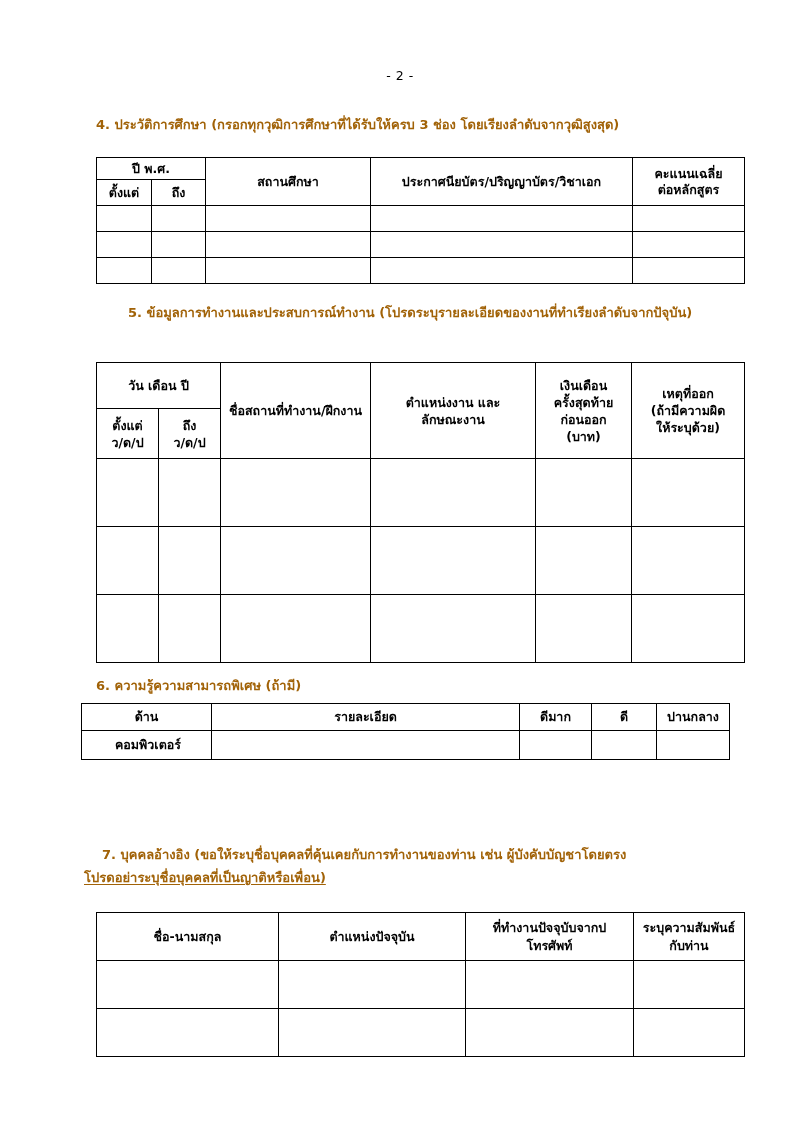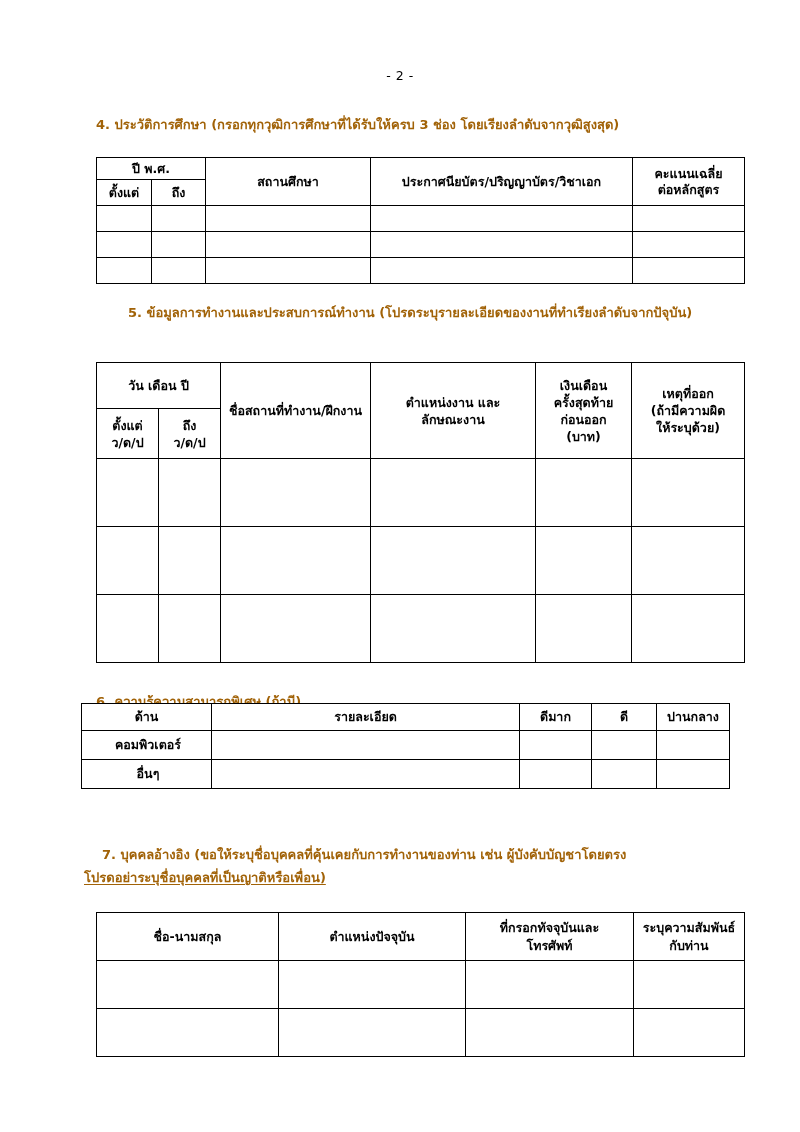--- a/index.html
+++ b/index.html
@@ -251,21 +251,21 @@
         <td class="blank"></td>
         <td class="blank"></td>
         <td class="blank"></td>
         <td class="blank"></td>
         <td class="blank"></td>
         <td class="blank"></td>
       </tr>
     </tbody>
   </table>
 
-  <div class="section-heading" style="left:96px; top:692px;">6. ความรู้ความสามารถพิเศษ (ถ้ามี)</div>
+  <div class="section-heading" style="left:96px; top:676px;">6. ความรู้ความสามารถพิเศษ (ถ้ามี)</div>
 
   <table class="form-table" id="table-skills">
     <colgroup>
       <col style="width:130px">
       <col style="width:308px">
       <col style="width:72px">
       <col style="width:65px">
       <col style="width:73px">
     </colgroup>
     <thead>
@@ -280,48 +280,39 @@
     <tbody>
       <tr class="body-row">
         <td class="left-label">
           <span class="cell-pad">คอมพิวเตอร์</span>
         </td>
         <td class="blank"></td>
         <td class="blank"></td>
         <td class="blank"></td>
         <td class="blank"></td>
       </tr>
-      <tr class="body-row">
-        <td class="left-label">
-          <span class="cell-pad">อื่นๆ</span>
-        </td>
-        <td class="blank"></td>
-        <td class="blank"></td>
-        <td class="blank"></td>
-        <td class="blank"></td>
-      </tr>
     </tbody>
   </table>
 
   <div class="section-heading" style="left:102px; top:845px;">7. บุคคลอ้างอิง (ขอให้ระบุชื่อบุคคลที่คุ้นเคยกับการทำงานของท่าน เช่น ผู้บังคับบัญชาโดยตรง</div>
   <div class="section-heading underline-line" style="left:84px; top:868px;">โปรดอย่าระบุชื่อบุคคลที่เป็นญาติหรือเพื่อน)</div>
 
   <table class="form-table" id="table-reference">
     <colgroup>
       <col style="width:182px">
       <col style="width:187px">
       <col style="width:168px">
       <col style="width:111px">
     </colgroup>
     <thead>
       <tr class="hdr-top">
         <th>ชื่อ-นามสกุล</th>
         <th>ตำแหน่งปัจจุบัน</th>
         <th class="multi">
-          <span class="stack-line">ที่กรอกทัจจุบันและ</span>
+          <span class="stack-line">ที่ทำงานปัจจุบับจากป</span>
           <span class="stack-line">โทรศัพท์</span>
         </th>
         <th class="multi">
           <span class="stack-line">ระบุความสัมพันธ์</span>
           <span class="stack-line">กับท่าน</span>
         </th>
       </tr>
     </thead>
     <tbody>
       <tr class="body-row">

